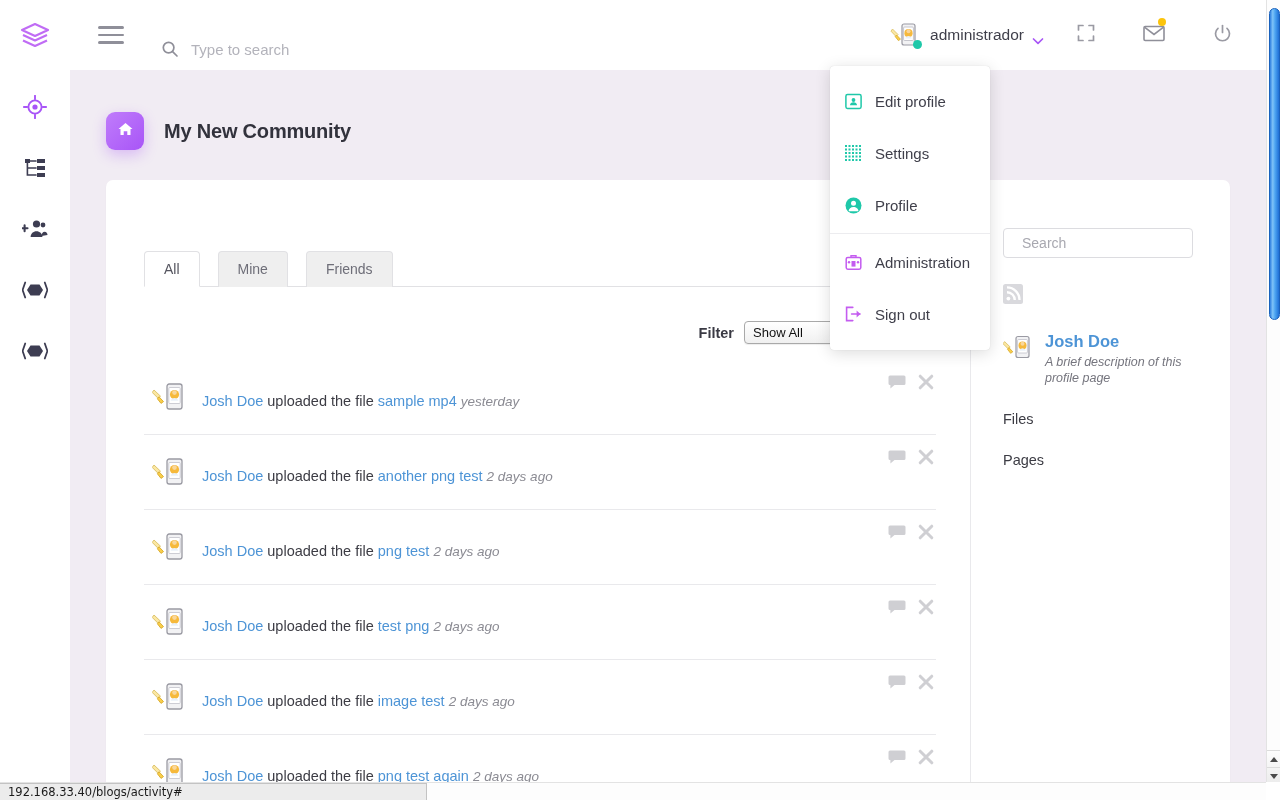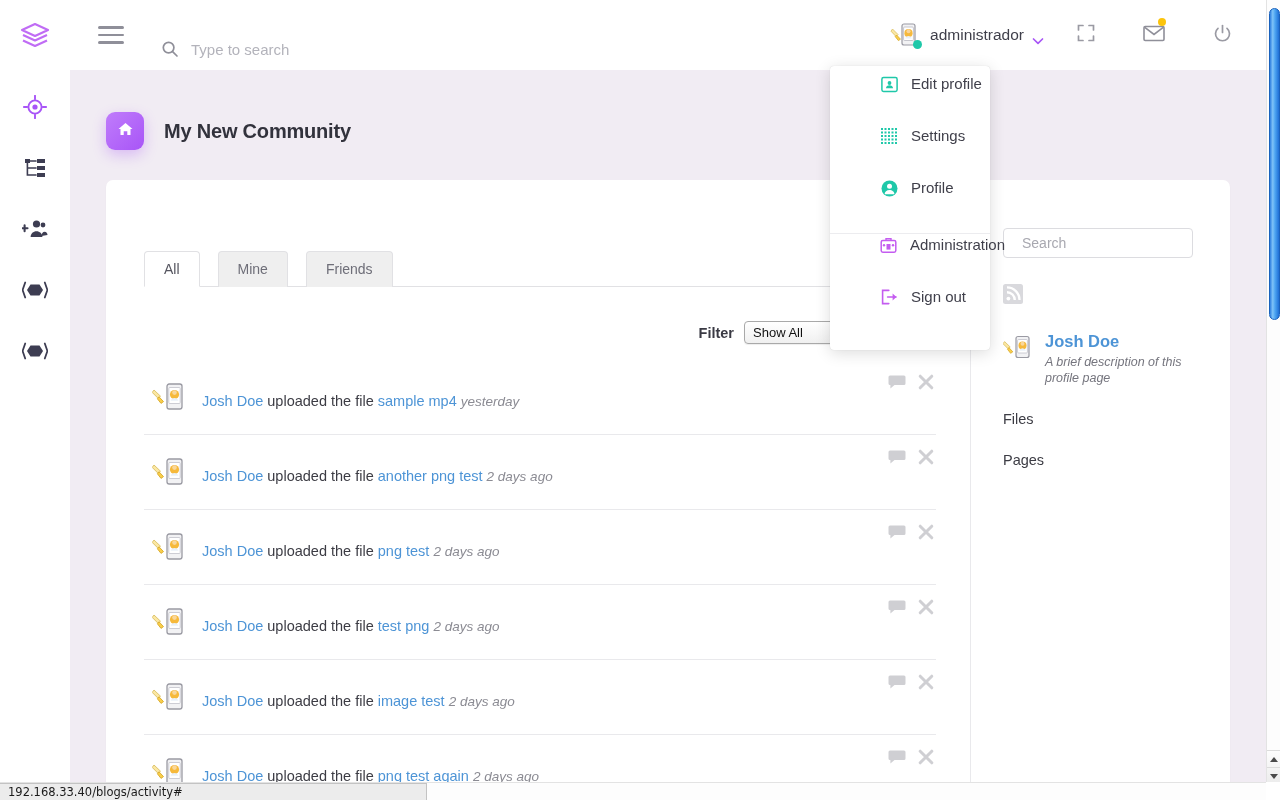--- a/index.html
+++ b/index.html
@@ -121,21 +121,21 @@
   .side-desc { font-size: 12.5px; font-style: italic; color: #75757e; line-height: 16px; margin-top: 3px; width: 145px; }
   .side-link { font-size: 14.5px; color: #3c3c44; margin-top: 25px; cursor: pointer; }
 
   
   .menu {
     position: absolute; top: 66px; left: 830px; width: 160px;
     background: #ffffff; border-radius: 4px; z-index: 60;
     box-shadow: 0 3px 16px rgba(0,0,0,0.14), 0 0 1px rgba(0,0,0,0.18);
     padding: 9px 0 10px 0;
   }
-  .menu-item { display: flex; align-items: flex-start; height: 52px; padding-left: 14px; cursor: pointer; font-size: 15px; color: #3f3f4a; margin-left: 36px; }
+  .menu-item { display: flex; align-items: center; height: 52px; padding-left: 14px; cursor: pointer; font-size: 15px; color: #3f3f4a; }
   .menu-ic { width: 18px; height: 18px; margin-right: 13px; display: flex; align-items: center; justify-content: center; }
   .menu-div { height: 1px; background: #ececef; margin: 2px 0; }
 
   
   .vscroll { position: absolute; top: 0; right: 0; width: 14px; height: 782px; background: #fdfdfd; border-left: 1px solid #e3e3e3; z-index: 70; }
   .vthumb {
     position: absolute; left: 2px; top: 8px; width: 11px; height: 312px; border-radius: 6px;
     background: linear-gradient(90deg, #2f7fe0 0%, #7fc3f7 30%, #4ea6f2 55%, #1f6fd6 100%);
     border: 1px solid #1a62bd;
   }

